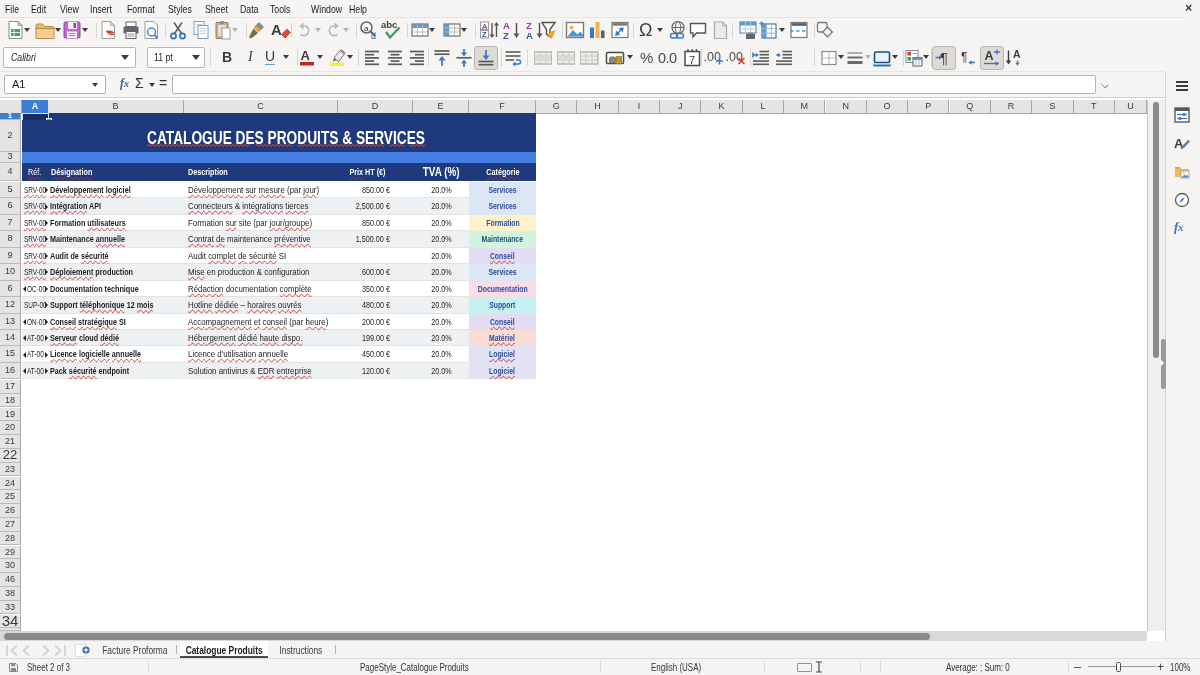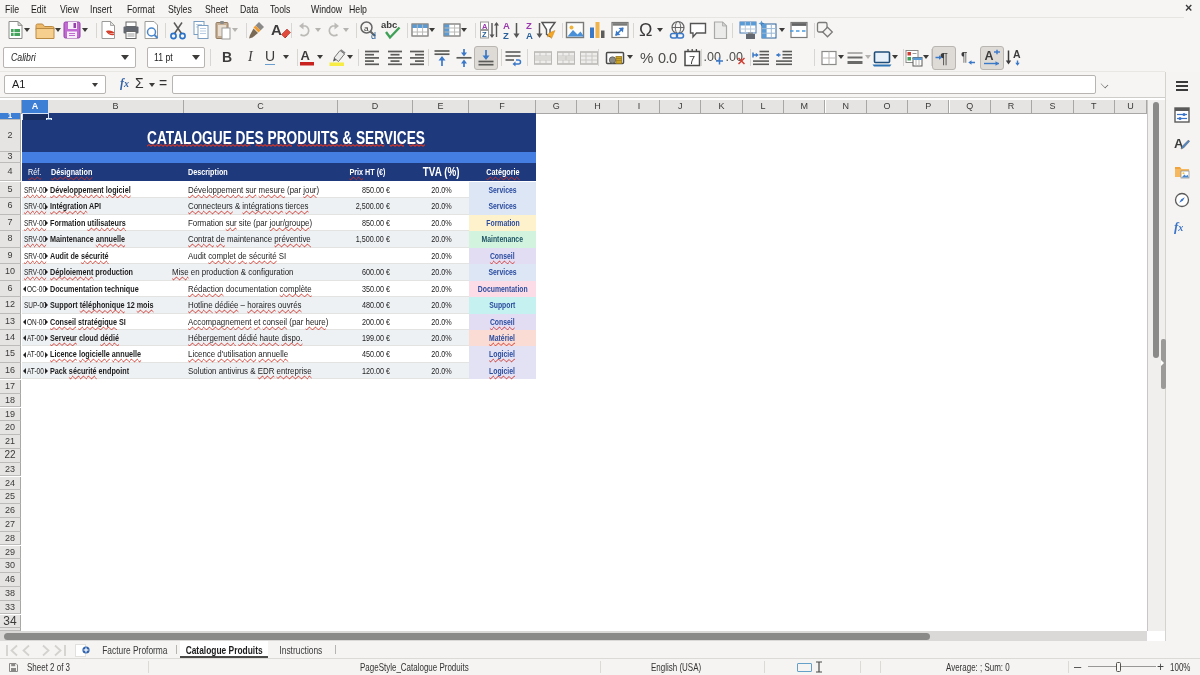--- a/index.html
+++ b/index.html
@@ -521,33 +521,33 @@
 <div class="rowh" style="top:297.0px;height:16.5px;line-height:15.5px;font-size:9px;">12</div>
 <div class="rowh" style="top:313.5px;height:16.4px;line-height:15.399999999999999px;font-size:9px;">13</div>
 <div class="rowh" style="top:329.9px;height:16.5px;line-height:15.5px;font-size:9px;">14</div>
 <div class="rowh" style="top:346.4px;height:16.4px;line-height:15.399999999999999px;font-size:9px;">15</div>
 <div class="rowh" style="top:362.8px;height:16.5px;line-height:15.5px;font-size:9px;">16</div>
 <div class="rowh" style="top:379.9px;height:13.8px;line-height:12.8px;font-size:9px;">17</div>
 <div class="rowh" style="top:393.7px;height:13.8px;line-height:12.8px;font-size:9px;">18</div>
 <div class="rowh" style="top:407.5px;height:13.8px;line-height:12.8px;font-size:9px;">19</div>
 <div class="rowh" style="top:421.3px;height:13.8px;line-height:12.8px;font-size:9px;">20</div>
 <div class="rowh" style="top:435.1px;height:13.8px;line-height:12.8px;font-size:9px;">21</div>
-<div class="rowh" style="top:448.9px;height:13.8px;line-height:12.8px;font-size:10px;">22</div>
+<div class="rowh" style="top:448.9px;height:13.8px;line-height:12.8px;font-size:13px;">22</div>
 <div class="rowh" style="top:462.7px;height:13.8px;line-height:12.8px;font-size:9px;">23</div>
 <div class="rowh" style="top:476.5px;height:13.8px;line-height:12.8px;font-size:9px;">24</div>
 <div class="rowh" style="top:490.3px;height:13.8px;line-height:12.8px;font-size:9px;">25</div>
 <div class="rowh" style="top:504.1px;height:13.8px;line-height:12.8px;font-size:9px;">26</div>
 <div class="rowh" style="top:517.9px;height:13.8px;line-height:12.8px;font-size:9px;">27</div>
 <div class="rowh" style="top:531.7px;height:13.8px;line-height:12.8px;font-size:9px;">28</div>
 <div class="rowh" style="top:545.5px;height:13.8px;line-height:12.8px;font-size:9px;">29</div>
 <div class="rowh" style="top:559.3px;height:13.8px;line-height:12.8px;font-size:9px;">30</div>
 <div class="rowh" style="top:573.1px;height:13.8px;line-height:12.8px;font-size:9px;">46</div>
 <div class="rowh" style="top:586.9px;height:13.8px;line-height:12.8px;font-size:9px;">38</div>
 <div class="rowh" style="top:600.7px;height:13.8px;line-height:12.8px;font-size:9px;">33</div>
-<div class="rowh" style="top:614.5px;height:13.8px;line-height:12.8px;font-size:12px;">34</div>
+<div class="rowh" style="top:614.5px;height:13.8px;line-height:12.8px;font-size:15px;">34</div>
 </div>
 
 <div id="sheet">
 <div class="a" style="left:22px;top:113px;width:514px;height:7px;background:#1f3a7c"></div>
 <div class="a" style="left:22px;top:113px;width:27px;height:8px;background:#192e60;border:1.5px solid #d5e2f5;box-sizing:border-box"></div>
     <div class="a" style="left:46px;top:117.5px;width:6px;height:6px;background:#6b9ad8;border:1px solid #e8f0fa;box-sizing:border-box"></div>
 <div class="a" style="left:22px;top:120px;width:514px;height:32px;background:#1f3a7c"></div>
 <div class="a" style="left:147px;top:127.5px;height:20px;line-height:20px;color:#fff;font-weight:bold;font-size:18px"><span class="tx" style="transform:scaleX(0.7615)">CATALOGUE DES PRODUITS &amp; SERVICES</span>
 <svg class="a" style="left:0px;top:16.5px" width="278" height="4" viewBox="0 0 278 4">
         <path d="M0 2.2 l2 -1.6 2 1.6 l2 -1.6 2 1.6 l2 -1.6 2 1.6 l2 -1.6 2 1.6 l2 -1.6 2 1.6 l2 -1.6 2 1.6 l2 -1.6 2 1.6 l2 -1.6 2 1.6 l2 -1.6 2 1.6 l2 -1.6 2 1.6 l2 -1.6 2 1.6 l2 -1.6 2 1.6 l2 -1.6 2 1.6 l2 -1.6 2 1.6 l2 -1.6 2 1.6 l2 -1.6 2 1.6 l2 -1.6 2 1.6 l2 -1.6 2 1.6 l2 -1.6 2 1.6 l2 -1.6 2 1.6 l2 -1.6 2 1.6 l2 -1.6 2 1.6 l2 -1.6 2 1.6 l2 -1.6 2 1.6 l2 -1.6 2 1.6 l2 -1.6 2 1.6 l2 -1.6 2 1.6 l2 -1.6 2 1.6 l2 -1.6 2 1.6 l2 -1.6 2 1.6 l2 -1.6 2 1.6 l2 -1.6 2 1.6 l2 -1.6 2 1.6 l2 -1.6 2 1.6 l2 -1.6 2 1.6 l2 -1.6 2 1.6 l2 -1.6 2 1.6 l2 -1.6 2 1.6 l2 -1.6 2 1.6 l2 -1.6 2 1.6 l2 -1.6 2 1.6 l2 -1.6 2 1.6 l2 -1.6 2 1.6 l2 -1.6 2 1.6 l2 -1.6 2 1.6 l2 -1.6 2 1.6 l2 -1.6 2 1.6 l2 -1.6 2 1.6 l2 -1.6 2 1.6 l2 -1.6 2 1.6 l2 -1.6 2 1.6 l2 -1.6 2 1.6 l2 -1.6 2 1.6 l2 -1.6 2 1.6 l2 -1.6 2 1.6 l2 -1.6 2 1.6 l2 -1.6 2 1.6 l2 -1.6 2 1.6 l2 -1.6 2 1.6 l2 -1.6 2 1.6 l2 -1.6 2 1.6 l2 -1.6 2 1.6 l2 -1.6 2 1.6 l2 -1.6 2 1.6 l2 -1.6 2 1.6 l2 -1.6 2 1.6 l2 -1.6 2 1.6 l2 -1.6 2 1.6 l2 -1.6 2 1.6 l2 -1.6 2 1.6 " fill="none" stroke="#c6352c" stroke-width="1.1"></path>
@@ -607,21 +607,21 @@
 <div class="cell" style="left:50px;top:247.7px;height:16.4px;line-height:16.4px;font-weight:bold"><span class="tx">Audit de <span class="sq">sécurité</span></span></div>
 <div class="cell" style="left:188px;top:247.7px;height:16.4px;line-height:16.4px"><span class="txC">Audit <span class="sq">complet</span> <span class="sq">de</span> <span class="sq">sécurité</span> SI</span></div>
 <div class="cell" style="left:338px;top:264px;width:52px;height:16.4px;line-height:16.4px;text-align:right"><span class="txr">900.00 €</span></div>
 <div class="cell" style="left:413px;top:247.7px;width:56px;height:16.4px;line-height:16.4px;text-align:center"><span class="txc">20.0%</span></div>
 <div class="cat" style="top:247.7px;height:16.4px;line-height:16.4px"><span class="txc"><span class="sq">Conseil</span></span></div>
 <div class="a" style="left:22px;top:264.1px;width:514px;height:16.5px;background:#eef1f4;border-bottom:1px solid #e3e3e1;box-sizing:border-box"></div>
 <div class="a" style="left:469px;top:264.1px;width:67px;height:16.5px;background:#dce6f5"></div>
 <div class="cell" style="left:23.5px;top:264.1px;height:16.5px;line-height:16.5px"><span class="txA"><span class="sq">SRV-00</span></span></div>
 <div class="mark" style="left:44.5px;top:269.3px;border-left:3.2px solid #222"></div>
 <div class="cell" style="left:50px;top:264.1px;height:16.5px;line-height:16.5px;font-weight:bold"><span class="tx"><span class="sq">Déploiement</span> production</span></div>
-<div class="cell" style="left:172px;top:264.1px;height:29px;line-height:16.5px"><span class="txC"><span class="sq">Mise</span> en production &amp; configuration</span></div>
+<div class="cell" style="left:188px;top:264.1px;height:29px;line-height:16.5px"><span class="txC"><span class="sq">Mise</span> en production &amp; configuration</span></div>
 <div class="cell" style="left:338px;top:264.1px;width:52px;height:16.5px;line-height:16.5px;text-align:right"><span class="txr">600.00 €</span></div>
 <div class="cell" style="left:413px;top:264.1px;width:56px;height:16.5px;line-height:16.5px;text-align:center"><span class="txc">20.0%</span></div>
 <div class="cat" style="top:264.1px;height:16.5px;line-height:16.5px"><span class="txc">Services</span></div>
 <div class="a" style="left:22px;top:280.6px;width:514px;height:16.4px;background:#ffffff;border-bottom:1px solid #e3e3e1;box-sizing:border-box"></div>
 <div class="a" style="left:469px;top:280.6px;width:67px;height:16.4px;background:#fbdce7"></div>
 <div class="cell" style="left:26.5px;top:280.6px;height:16.4px;line-height:16.4px"><span class="txA"><span>OC-00</span></span></div>
 <div class="mark" style="left:22.5px;top:285.8px;border-right:3.2px solid #222"></div>
 <div class="mark" style="left:44.5px;top:285.8px;border-left:3.2px solid #222"></div>
 <div class="cell" style="left:50px;top:280.6px;height:16.4px;line-height:16.4px;font-weight:bold"><span class="tx">Documentation technique</span></div>
 <div class="cell" style="left:188px;top:280.6px;height:16.4px;line-height:16.4px"><span class="txC"><span class="sq">Rédaction</span> documentation <span class="sq">complète</span></span></div>

